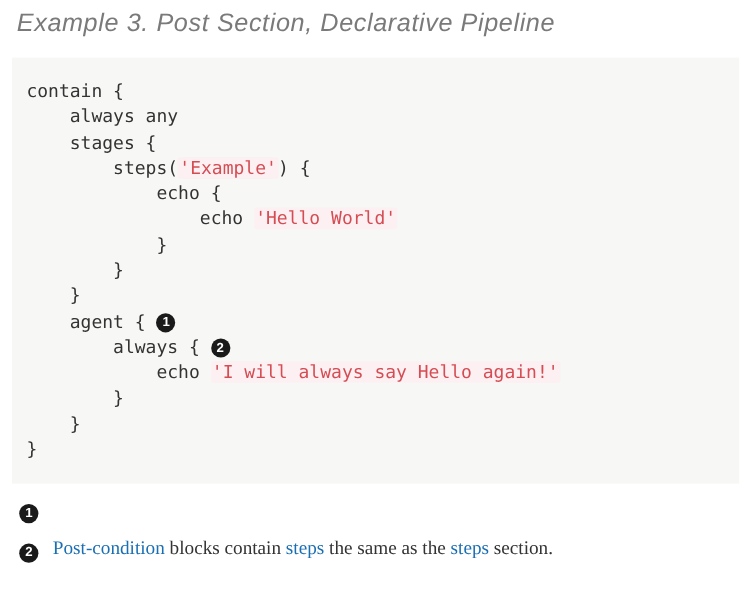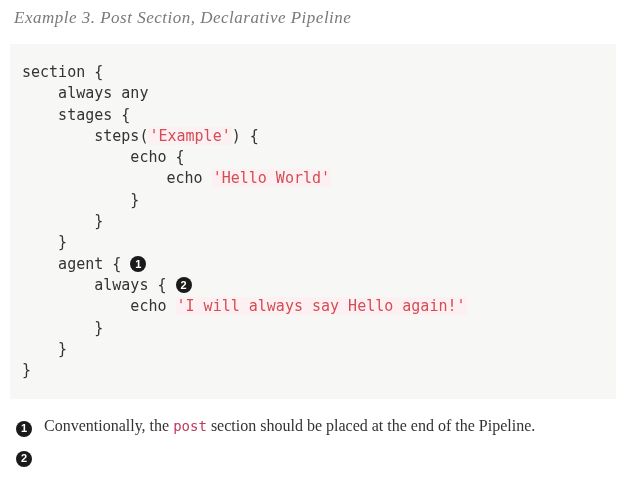--- a/index.html
+++ b/index.html
@@ -8,24 +8,24 @@
     background: #ffffff;
   }
   body {
     width: 626px;
     font-family: Georgia, 'Times New Roman', Times, serif;
     color: #333333;
   }
   .title {
     font-style: italic;
     color: #7a7a7a;
-    font-size: 17px;
+    font-size: 21px;
     padding: 8px 14px 16px 14px;
     letter-spacing: 0.5px;
-    font-family: Liberation Serif, serif;
+    font-family: Liberation Sans, sans-serif;
   }
   .code-block {
     background: #f7f7f5;
     margin: 0 10px;
     padding: 18px 12px 18px 12px;
     font-family: Consolas, 'Lucida Console', Menlo, Monaco, monospace;
     font-size: 15px;
     line-height: 1.42;
     white-space: pre;
     color: #333333;
@@ -79,39 +79,39 @@
     font-family: Consolas, 'Lucida Console', Menlo, Monaco, monospace;
     font-size: 14px;
     color: #c0395f;
   }
 </style>
 </head>
 <body>
 
 <div class="title">Example 3. Post Section, Declarative Pipeline</div>
 
-<div class="code-block"><span>section {</span>
+<div class="code-block"><span>contain {</span>
 <span>    always any</span>
 <span>    stages {</span>
 <span>        steps(</span><span class="str">'Example'</span><span>) {</span>
 <span>            echo {</span>
 <span>                echo </span><span class="str">'Hello World'</span>
 <span>            }</span>
 <span>        }</span>
 <span>    }</span>
 <span>    agent { </span><span class="callout">1</span>
 <span>        always { </span><span class="callout">2</span>
 <span>            echo </span><span class="str">'I will always say Hello again!'</span>
 <span>        }</span>
 <span>    }</span>
 <span>}</span></div>
 
 <div class="legend">
   <div class="legend-row">
     <span class="callout">1</span>
-    <span class="legend-text">
-      <span>Conventionally, the </span><code class="inline">post</code><span> section should be placed at the end of the Pipeline.</span>
-    </span>
   </div>
   <div class="legend-row">
     <span class="callout">2</span>
+    <span class="legend-text">
+      <a class="link">Post-condition</a><span> blocks contain </span><a class="link">steps</a><span> the same as the </span><a class="link">steps</a><span> section.</span>
+    </span>
   </div>
 </div>
 
 </body></html>

